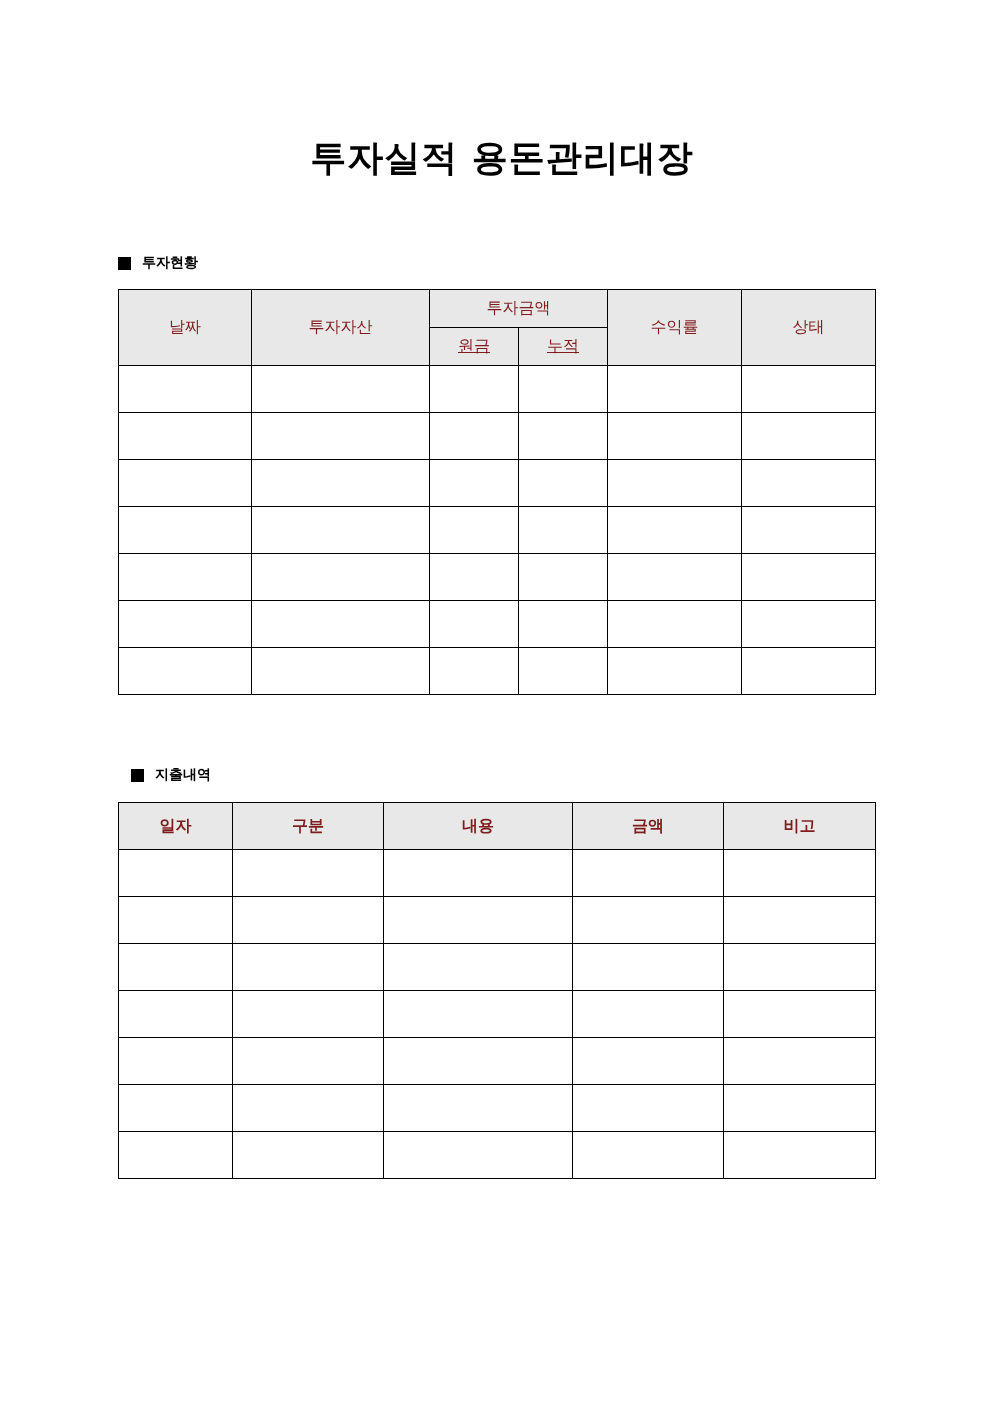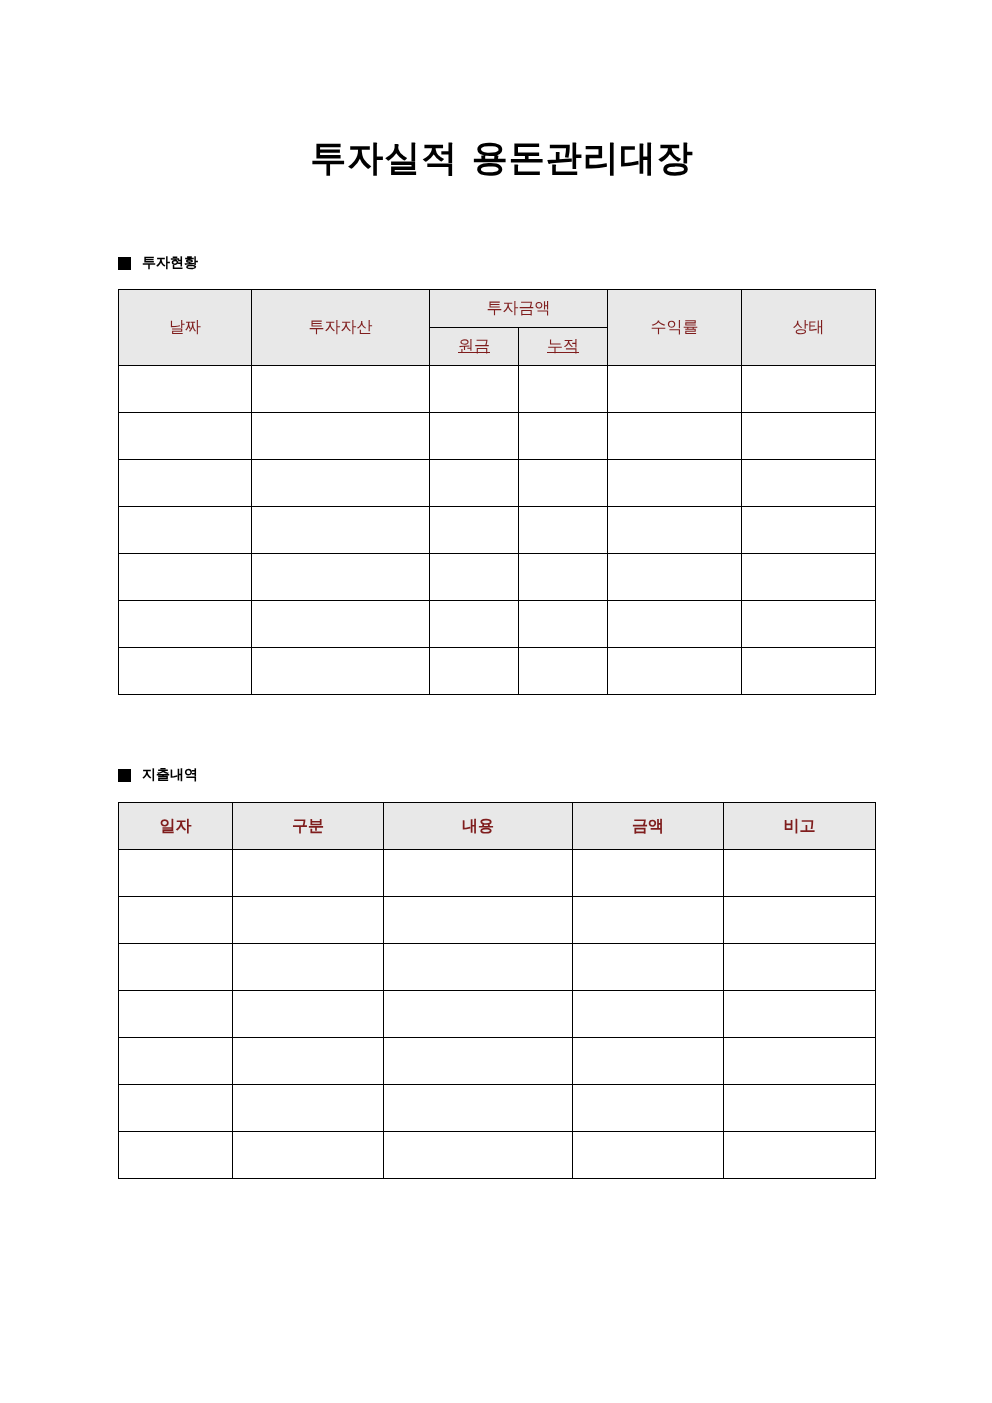--- a/index.html
+++ b/index.html
@@ -103,21 +103,21 @@
         <td></td>
         <td></td>
         <td></td>
         <td></td>
         <td></td>
         <td></td>
       </tr>
   </tbody>
 </table>
 
-<div class="section-title" style="top:766px;">
+<div class="section-title" style="top:766px;margin-left:13px;">
   <span class="sq"></span>
   <span>지출내역</span>
 </div>
 
 <table id="t2">
   <colgroup>
     <col style="width:114px">
       <col style="width:151px">
       <col style="width:189px">
       <col style="width:151px">

